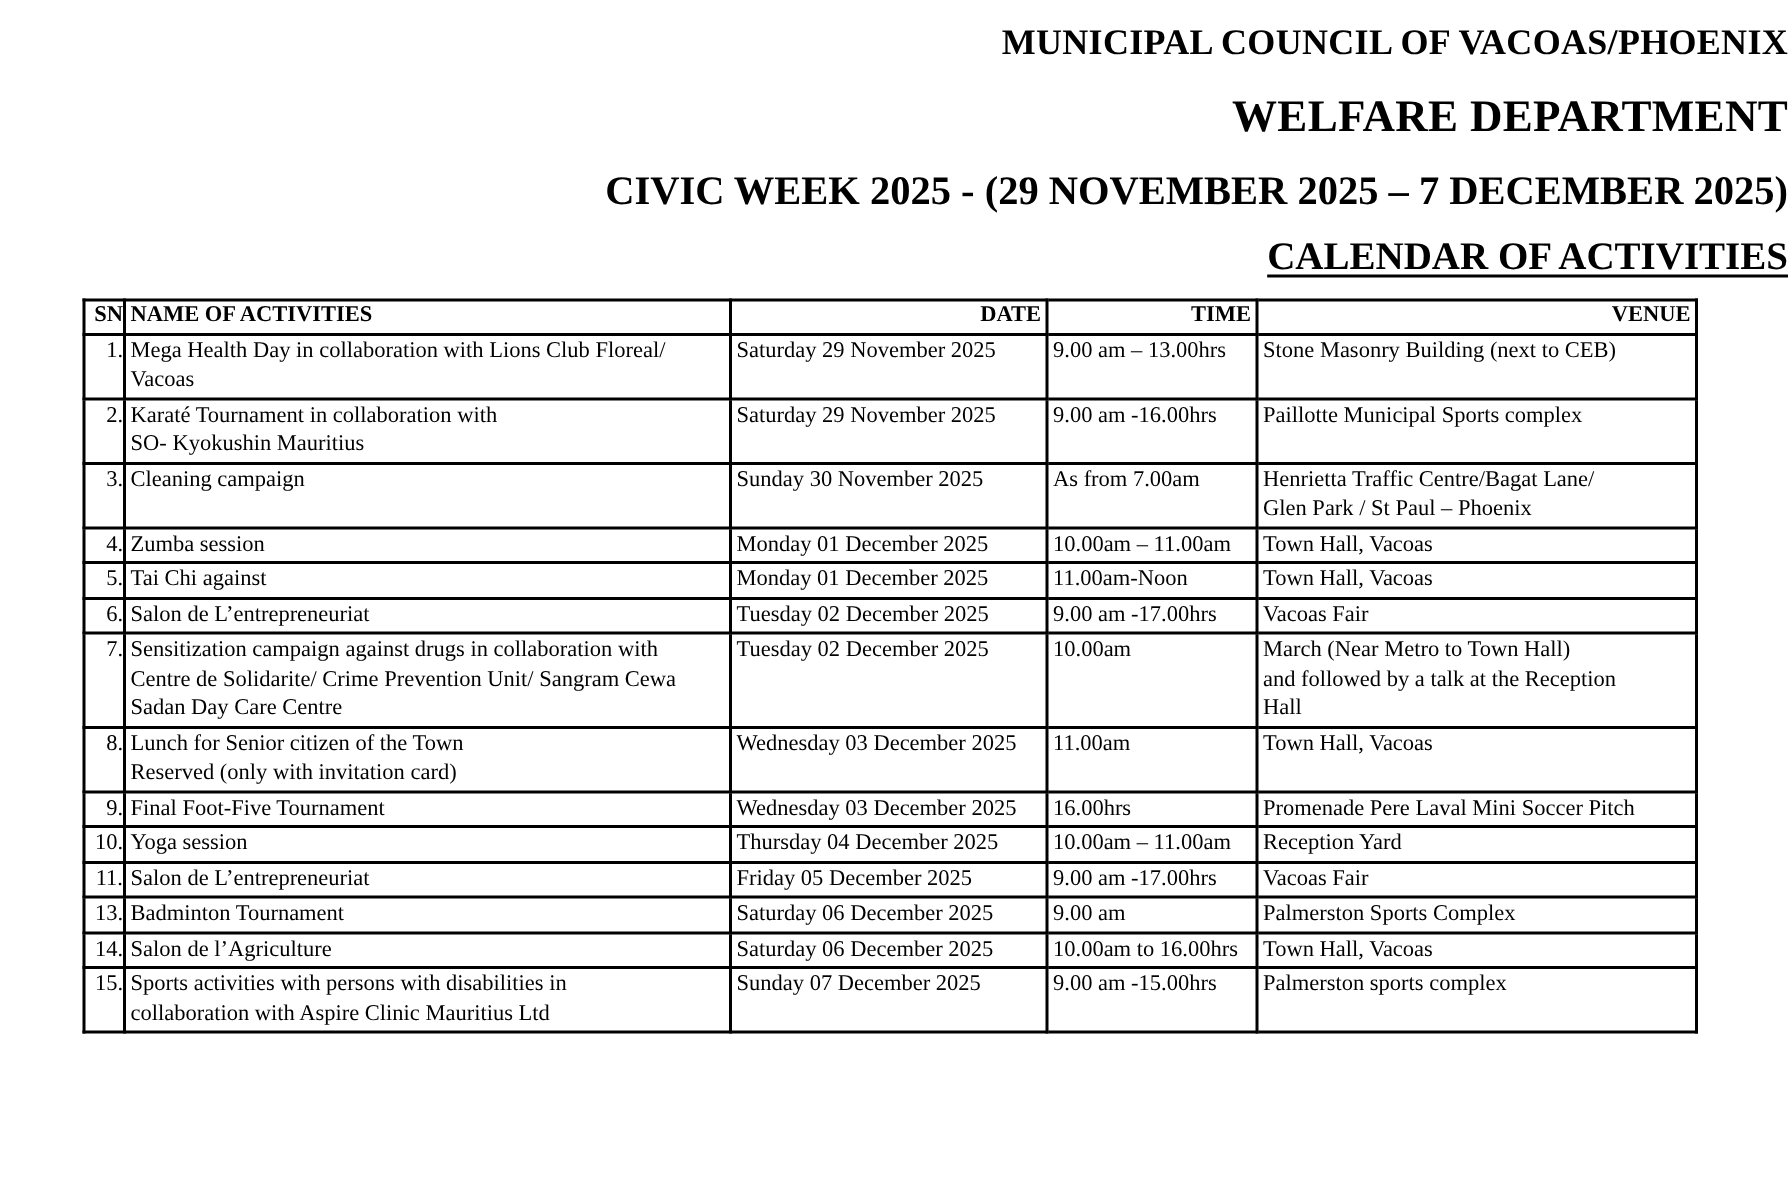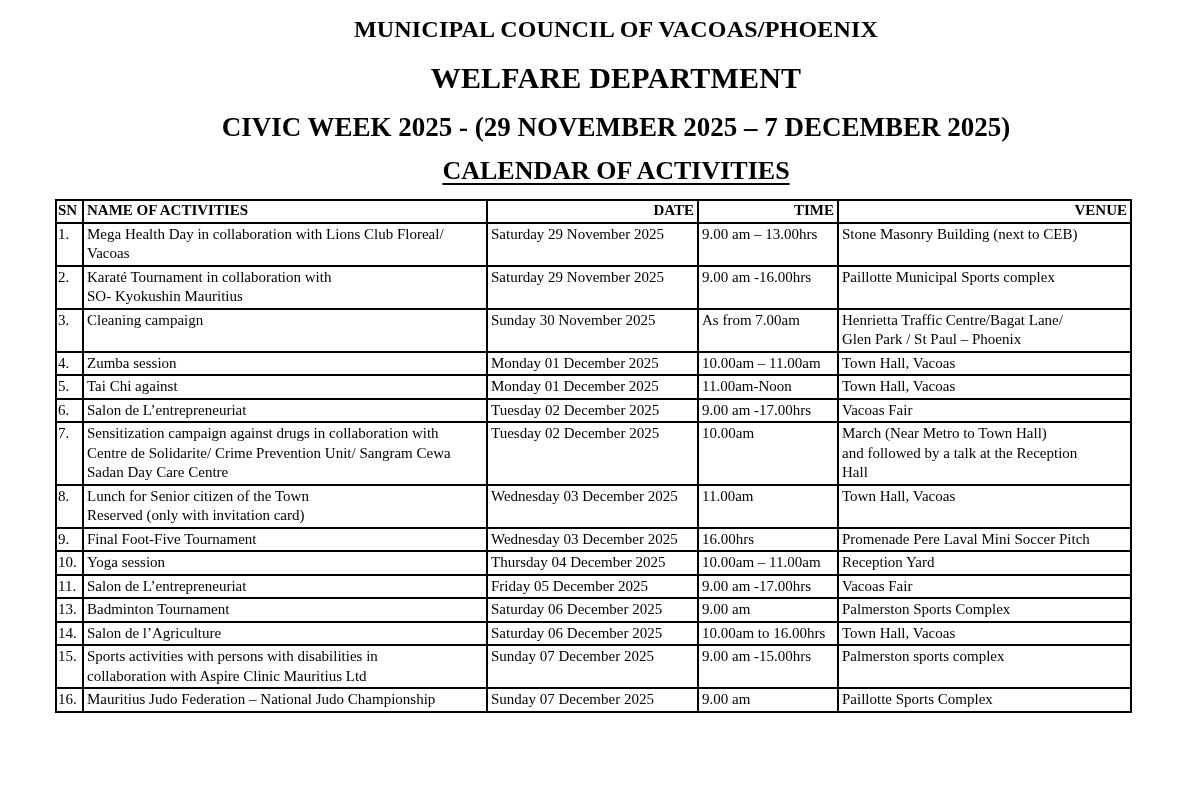--- a/index.html
+++ b/index.html
@@ -11,21 +11,21 @@
   }
   .page {
     position: relative;
     width: 1192px;
     height: 788px;
     background: #ffffff;
     overflow: hidden;
   }
   .doc-header {
     padding-left: 40px;
-    text-align: center;
+    text-align: right;
   }
   .org-title {
     margin: 16px 0 0 0;
     font-size: 24px;
     font-weight: bold;
     letter-spacing: 0.2px;
   }
   .dept-title {
     margin: 18px 0 0 0;
     font-size: 30px;
@@ -70,21 +70,21 @@
     font-weight: bold;
     text-align: right;
     padding-top: 0;
     padding-bottom: 1px;
   }
   table.activities th.left { text-align: left; }
   table.activities th.col-sn,
   table.activities td.cell-sn {
     padding-left: 1px;
     padding-right: 0;
-    text-align: left;
+    text-align: right;
   }
   td.cell-name, td.cell-venue, td.cell-date, td.cell-time {
     white-space: pre-line;
   }
 </style>
 </head>
 <body>
 
 <div class="page">
 
@@ -213,23 +213,16 @@
           <td class="cell-venue">Town Hall, Vacoas</td>
         </tr>
         <tr>
           <td class="cell-sn">15.</td>
           <td class="cell-name">Sports activities with persons with disabilities in
 collaboration with Aspire Clinic Mauritius Ltd</td>
           <td class="cell-date">Sunday 07 December 2025</td>
           <td class="cell-time">9.00 am -15.00hrs</td>
           <td class="cell-venue">Palmerston sports complex</td>
         </tr>
-        <tr>
-          <td class="cell-sn">16.</td>
-          <td class="cell-name">Mauritius Judo Federation – National Judo Championship</td>
-          <td class="cell-date">Sunday 07 December 2025</td>
-          <td class="cell-time">9.00 am</td>
-          <td class="cell-venue">Paillotte Sports Complex</td>
-        </tr>
       </tbody>
   </table>
 
 </div>
 
 </body></html>

